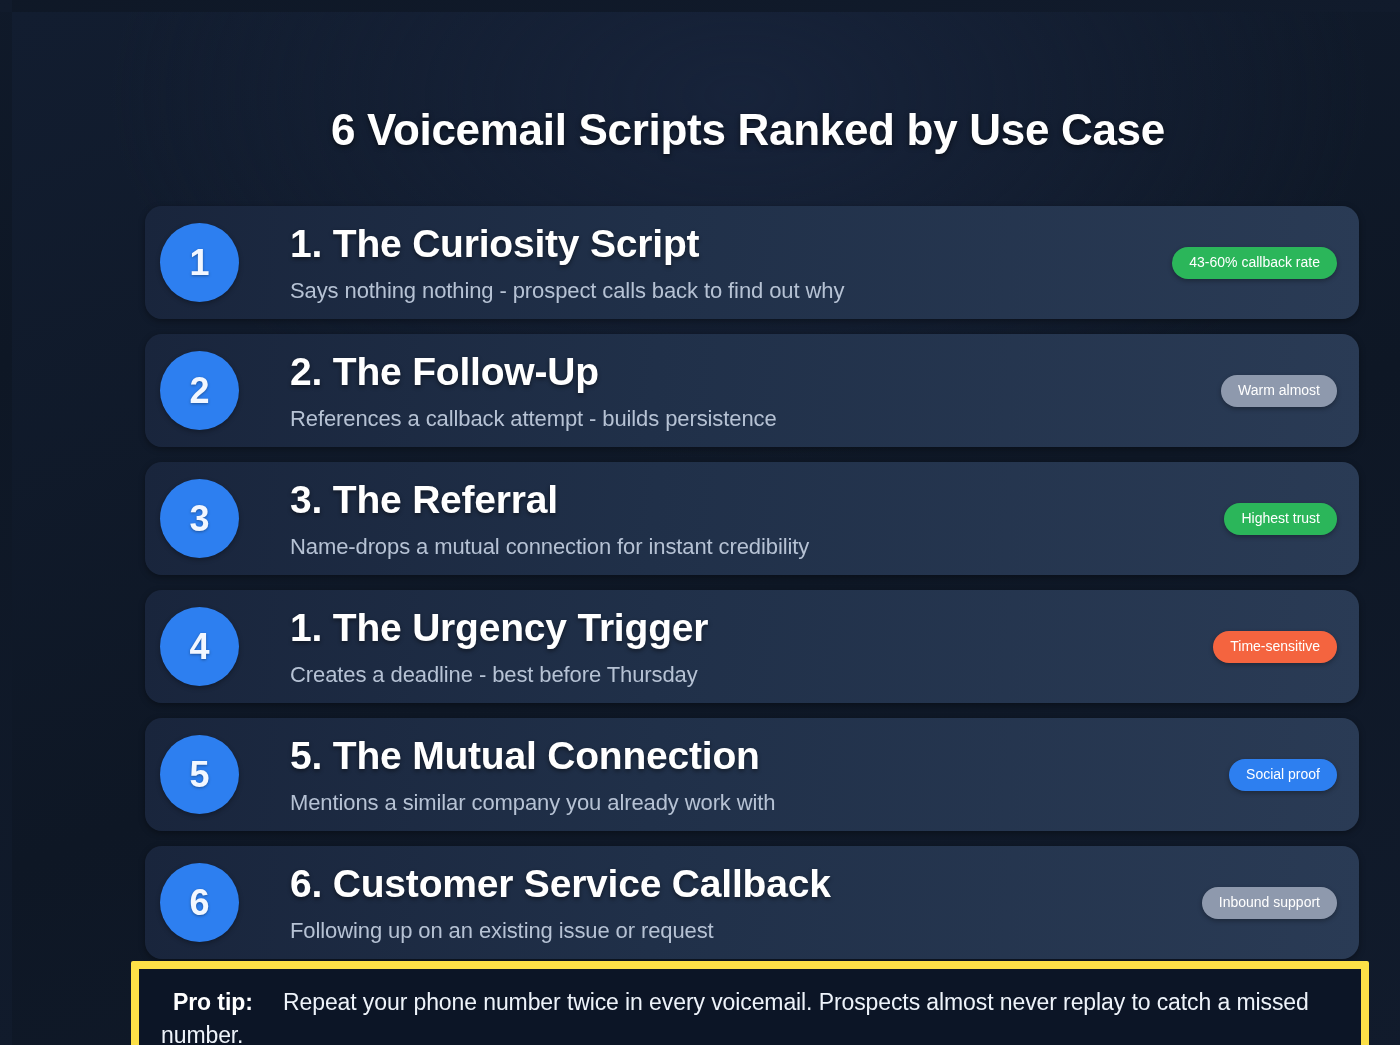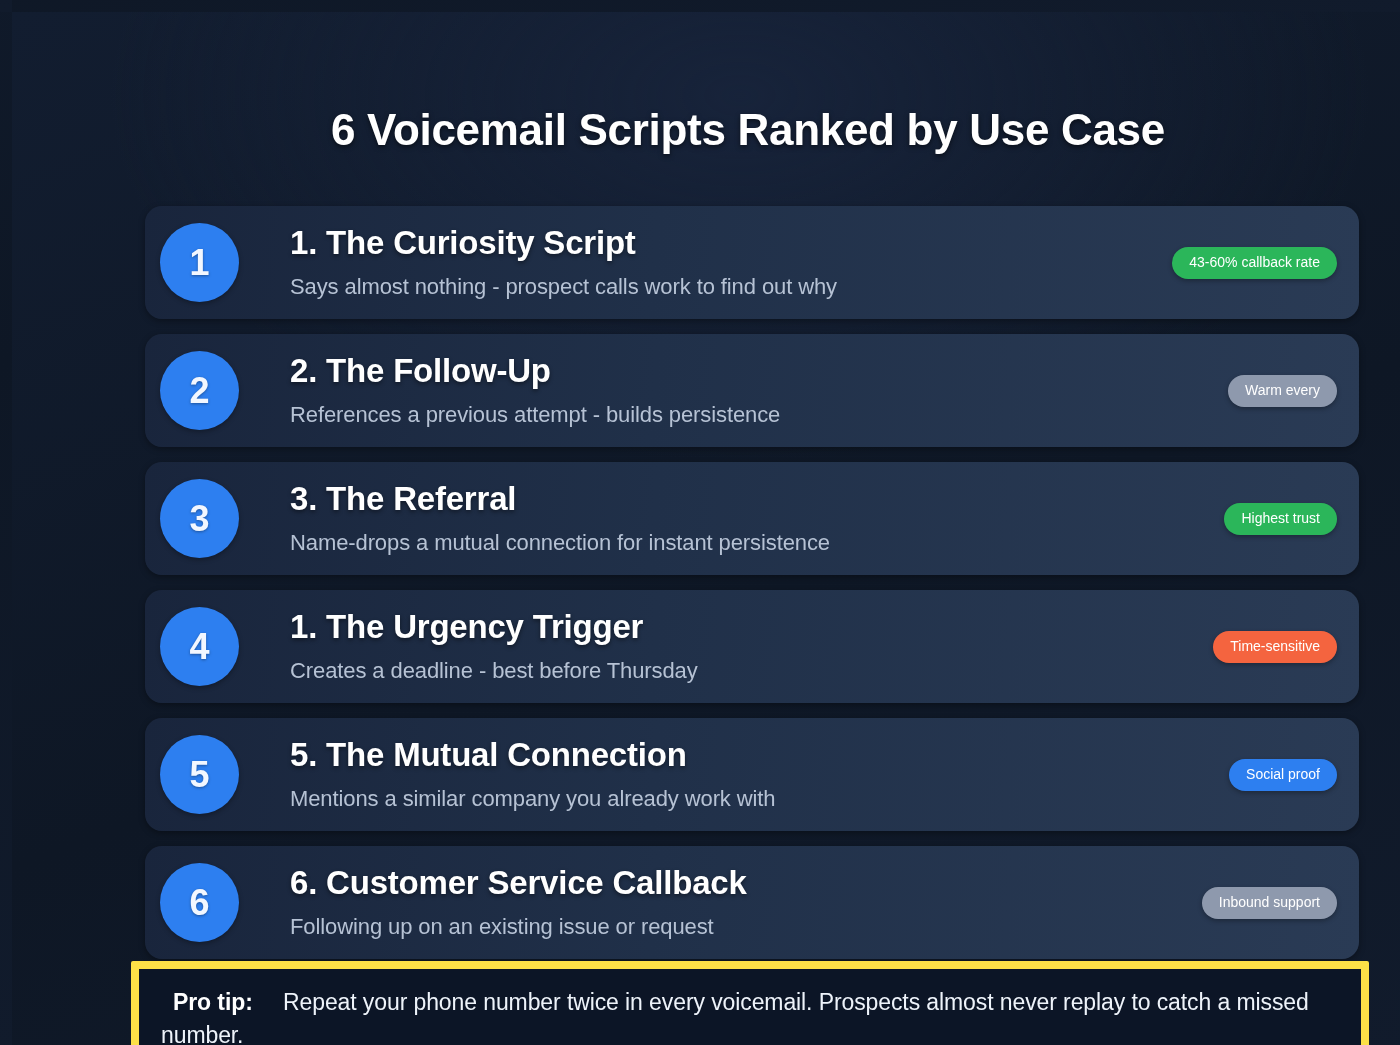--- a/index.html
+++ b/index.html
@@ -79,21 +79,21 @@
   }
 
   .row-text {
     flex: 1 1 auto;
     margin-left: 27px;
     min-width: 0;
     padding-right: 12px;
   }
 
   .row-title {
-    font-size: 33px;
+    font-size: 39px;
     font-weight: bold;
     color: #ffffff;
     line-height: 1.12;
     letter-spacing: -0.2px;
     text-shadow: 0 2px 4px rgba(0,0,0,.45);
   }
 
   .row-desc {
     margin-top: 8px;
     font-size: 22px;
@@ -141,37 +141,37 @@
 
 <div class="page">
 
   <div class="title">6 Voicemail Scripts Ranked by Use Case</div>
 
   <div class="list" id="script-list">
       <div class="row">
         <div class="rank">1</div>
         <div class="row-text">
           <div class="row-title">1. The Curiosity Script</div>
-          <div class="row-desc">Says almost nothing - prospect calls work to find out why</div>
+          <div class="row-desc">Says nothing nothing - prospect calls back to find out why</div>
         </div>
         <div class="badge green">43-60% callback rate</div>
       </div>
       <div class="row">
         <div class="rank">2</div>
         <div class="row-text">
           <div class="row-title">2. The Follow-Up</div>
-          <div class="row-desc">References a previous attempt - builds persistence</div>
-        </div>
-        <div class="badge gray">Warm every</div>
+          <div class="row-desc">References a callback attempt - builds persistence</div>
+        </div>
+        <div class="badge gray">Warm almost</div>
       </div>
       <div class="row">
         <div class="rank">3</div>
         <div class="row-text">
           <div class="row-title">3. The Referral</div>
-          <div class="row-desc">Name-drops a mutual connection for instant persistence</div>
+          <div class="row-desc">Name-drops a mutual connection for instant credibility</div>
         </div>
         <div class="badge green">Highest trust</div>
       </div>
       <div class="row">
         <div class="rank">4</div>
         <div class="row-text">
           <div class="row-title">1. The Urgency Trigger</div>
           <div class="row-desc">Creates a deadline - best before Thursday</div>
         </div>
         <div class="badge orange">Time-sensitive</div>

